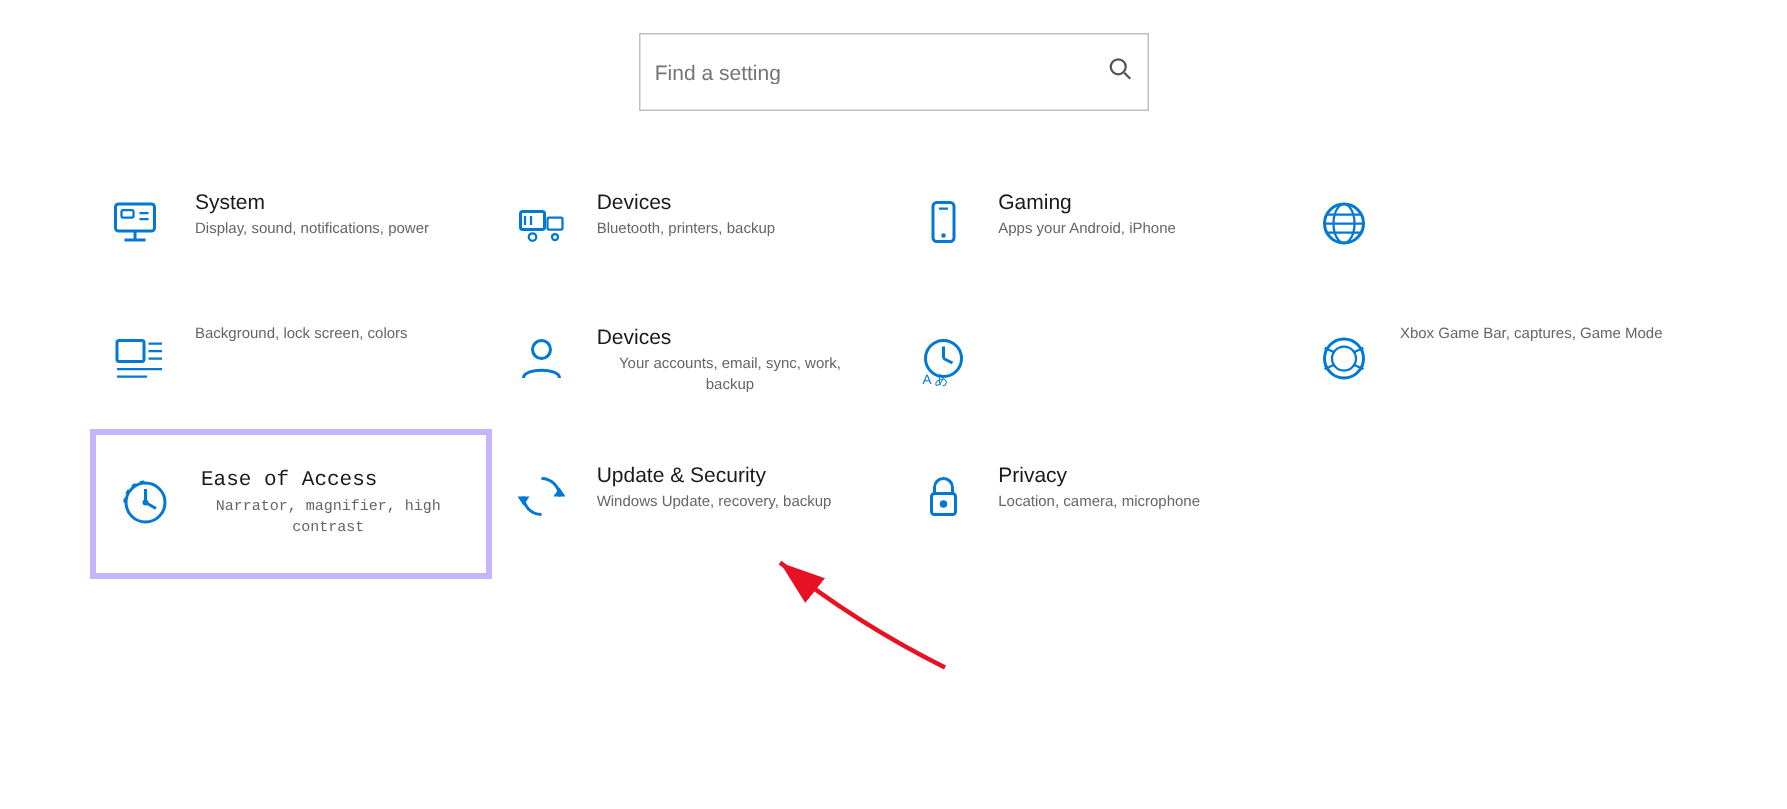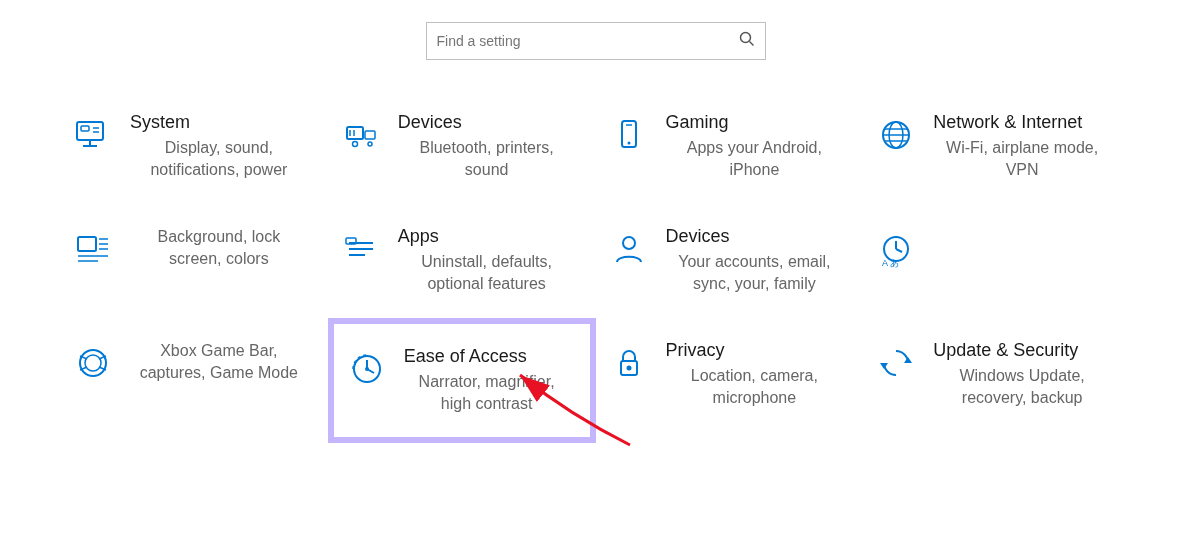--- a/index.html
+++ b/index.html
@@ -17,21 +17,21 @@
       justify-content: center;
       padding: 22px 0 30px 0;
       background: #fff;
     }
 
     .search-box {
       display: flex;
       align-items: center;
       border: 1.5px solid #c0c0c0;
       width: 340px;
-      height: 38px;
+      height: 52px;
       padding: 0 10px;
       background: #fff;
     }
 
     .search-box input {
       border: none;
       outline: none;
       flex: 1;
       font-size: 14px;
       color: #555;
@@ -52,43 +52,44 @@
 
     .setting-item {
       display: flex;
       align-items: flex-start;
       padding: 22px 20px 22px 10px;
       cursor: pointer;
       position: relative;
     }
 
     .setting-item.highlighted {
-      border: 6px solid #c4b5fd;
+      border: 4px solid #c4b5fd;
+      font-family: Liberation Mono, monospace;
     }
 
     .setting-icon {
       width: 46px;
       height: 46px;
       flex-shrink: 0;
       margin-right: 14px;
       color: #0078d4;
       display: flex;
       align-items: center;
       justify-content: center;
     }
 
     .setting-text h3 {
-      font-size: 18px;
+      font-size: 14px;
       font-weight: 400;
       color: #1a1a1a;
       margin-bottom: 4px;
     }
 
     .setting-text p {
-      font-size: 16px;
+      font-size: 10px;
       color: #666;
       line-height: 1.4;
       text-align: center;
     }
 
     .arrow-container {
       position: absolute;
       left: 490px;
       top: 355px;
       pointer-events: none;
@@ -132,21 +133,21 @@
         <rect x="6" y="12" width="16" height="12" rx="1.5" stroke="#0078d4" stroke-width="2"></rect>
         <rect x="24" y="16" width="10" height="8" rx="1" stroke="#0078d4" stroke-width="1.5"></rect>
         <circle cx="14" cy="29" r="2.5" stroke="#0078d4" stroke-width="1.5"></circle>
         <circle cx="29" cy="29" r="2" stroke="#0078d4" stroke-width="1.5"></circle>
         <line x1="9" y1="15" x2="9" y2="21" stroke="#0078d4" stroke-width="1.5"></line>
         <line x1="13" y1="15" x2="13" y2="21" stroke="#0078d4" stroke-width="1.5"></line>
       </svg>
     </div>
     <div class="setting-text">
       <h3>Devices</h3>
-      <p>Bluetooth, printers, sound</p>
+      <p>Bluetooth, printers, backup</p>
     </div>
   </div>
     <div class="setting-item">
     <div class="setting-icon">
       <svg width="40" height="40" viewBox="0 0 40 40" fill="none">
         <rect x="13" y="6" width="14" height="26" rx="2.5" stroke="#0078d4" stroke-width="2"></rect>
         <circle cx="20" cy="28" r="1.5" fill="#0078d4"></circle>
         <line x1="17" y1="10" x2="23" y2="10" stroke="#0078d4" stroke-width="1.5"></line>
       </svg>
     </div>
@@ -157,65 +158,47 @@
   </div>
     <div class="setting-item">
     <div class="setting-icon">
       <svg width="40" height="40" viewBox="0 0 40 40" fill="none">
         <circle cx="20" cy="20" r="13" stroke="#0078d4" stroke-width="2"></circle>
         <ellipse cx="20" cy="20" rx="7" ry="13" stroke="#0078d4" stroke-width="1.5"></ellipse>
         <line x1="7" y1="20" x2="33" y2="20" stroke="#0078d4" stroke-width="1.5"></line>
         <line x1="9" y1="14" x2="31" y2="14" stroke="#0078d4" stroke-width="1.5"></line>
         <line x1="9" y1="26" x2="31" y2="26" stroke="#0078d4" stroke-width="1.5"></line>
       </svg>
-    </div>
-    <div class="setting-text">
-      <h3>Network &amp; Internet</h3>
-      <p>Wi-Fi, airplane mode, VPN</p>
     </div>
   </div>
     <div class="setting-item">
     <div class="setting-icon">
       <svg width="40" height="40" viewBox="0 0 40 40" fill="none">
         <rect x="5" y="8" width="18" height="14" rx="1.5" stroke="#0078d4" stroke-width="2"></rect>
         <line x1="26" y1="10" x2="35" y2="10" stroke="#0078d4" stroke-width="1.5"></line>
         <line x1="26" y1="15" x2="35" y2="15" stroke="#0078d4" stroke-width="1.5"></line>
         <line x1="26" y1="20" x2="35" y2="20" stroke="#0078d4" stroke-width="1.5"></line>
         <line x1="5" y1="27" x2="35" y2="27" stroke="#0078d4" stroke-width="1.5"></line>
         <line x1="5" y1="32" x2="25" y2="32" stroke="#0078d4" stroke-width="1.5"></line>
       </svg>
     </div>
     <div class="setting-text">
       <p>Background, lock screen, colors</p>
     </div>
   </div>
     <div class="setting-item">
     <div class="setting-icon">
       <svg width="40" height="40" viewBox="0 0 40 40" fill="none">
-        <line x1="8" y1="14" x2="32" y2="14" stroke="#0078d4" stroke-width="2"></line>
-        <line x1="8" y1="20" x2="32" y2="20" stroke="#0078d4" stroke-width="2"></line>
-        <line x1="8" y1="26" x2="24" y2="26" stroke="#0078d4" stroke-width="2"></line>
-        <rect x="5" y="9" width="10" height="6" rx="1" stroke="#0078d4" stroke-width="1.5"></rect>
-      </svg>
-    </div>
-    <div class="setting-text">
-      <h3>Apps</h3>
-      <p>Uninstall, defaults, optional features</p>
-    </div>
-  </div>
-    <div class="setting-item">
-    <div class="setting-icon">
-      <svg width="40" height="40" viewBox="0 0 40 40" fill="none">
         <circle cx="20" cy="14" r="6" stroke="#0078d4" stroke-width="2"></circle>
         <path d="M 8 33 C 8 26 32 26 32 33" stroke="#0078d4" stroke-width="2" fill="none"></path>
       </svg>
     </div>
     <div class="setting-text">
       <h3>Devices</h3>
-      <p>Your accounts, email, sync, your, family</p>
+      <p>Your accounts, email, sync, work, backup</p>
     </div>
   </div>
     <div class="setting-item">
     <div class="setting-icon">
       <svg width="40" height="40" viewBox="0 0 40 40" fill="none">
         <circle cx="20" cy="20" r="12" stroke="#0078d4" stroke-width="2"></circle>
         <line x1="20" y1="12" x2="20" y2="20" stroke="#0078d4" stroke-width="2"></line>
         <line x1="20" y1="20" x2="26" y2="23" stroke="#0078d4" stroke-width="2"></line>
         <text x="6" y="37" font-size="9" fill="#0078d4" font-family="Arial">A</text>
         <text x="14" y="37" font-size="9" fill="#0078d4" font-family="Arial">あ</text>
@@ -248,42 +231,42 @@
       </svg>
     </div>
     <div class="setting-text">
       <h3>Ease of Access</h3>
       <p>Narrator, magnifier, high contrast</p>
     </div>
   </div>
     <div class="setting-item">
     <div class="setting-icon">
       <svg width="40" height="40" viewBox="0 0 40 40" fill="none">
-        <rect x="12" y="18" width="16" height="14" rx="2" stroke="#0078d4" stroke-width="2"></rect>
-        <path d="M 14 18 L 14 14 A 6 6 0 0 1 26 14 L 26 18" stroke="#0078d4" stroke-width="2" fill="none"></path>
-        <circle cx="20" cy="25" r="2.5" fill="#0078d4"></circle>
-      </svg>
-    </div>
-    <div class="setting-text">
-      <h3>Privacy</h3>
-      <p>Location, camera, microphone</p>
-    </div>
-  </div>
-    <div class="setting-item">
-    <div class="setting-icon">
-      <svg width="40" height="40" viewBox="0 0 40 40" fill="none">
         <path d="M 20 8 A 12 12 0 0 1 32 20" stroke="#0078d4" stroke-width="2" fill="none"></path>
         <path d="M 20 32 A 12 12 0 0 1 8 20" stroke="#0078d4" stroke-width="2" fill="none"></path>
         <polygon points="32,14 36,20 28,20" fill="#0078d4"></polygon>
         <polygon points="8,26 4,20 12,20" fill="#0078d4"></polygon>
       </svg>
     </div>
     <div class="setting-text">
       <h3>Update &amp; Security</h3>
       <p>Windows Update, recovery, backup</p>
+    </div>
+  </div>
+    <div class="setting-item">
+    <div class="setting-icon">
+      <svg width="40" height="40" viewBox="0 0 40 40" fill="none">
+        <rect x="12" y="18" width="16" height="14" rx="2" stroke="#0078d4" stroke-width="2"></rect>
+        <path d="M 14 18 L 14 14 A 6 6 0 0 1 26 14 L 26 18" stroke="#0078d4" stroke-width="2" fill="none"></path>
+        <circle cx="20" cy="25" r="2.5" fill="#0078d4"></circle>
+      </svg>
+    </div>
+    <div class="setting-text">
+      <h3>Privacy</h3>
+      <p>Location, camera, microphone</p>
     </div>
   </div>
   </div>
 
 <div class="arrow-container">
   <svg width="160" height="100" viewBox="0 0 160 100">
     <defs>
       <marker id="arrowhead" markerWidth="10" markerHeight="7" refX="10" refY="3.5" orient="auto">
         <polygon points="0 0, 10 3.5, 0 7" fill="#e81123"></polygon>
       </marker>

